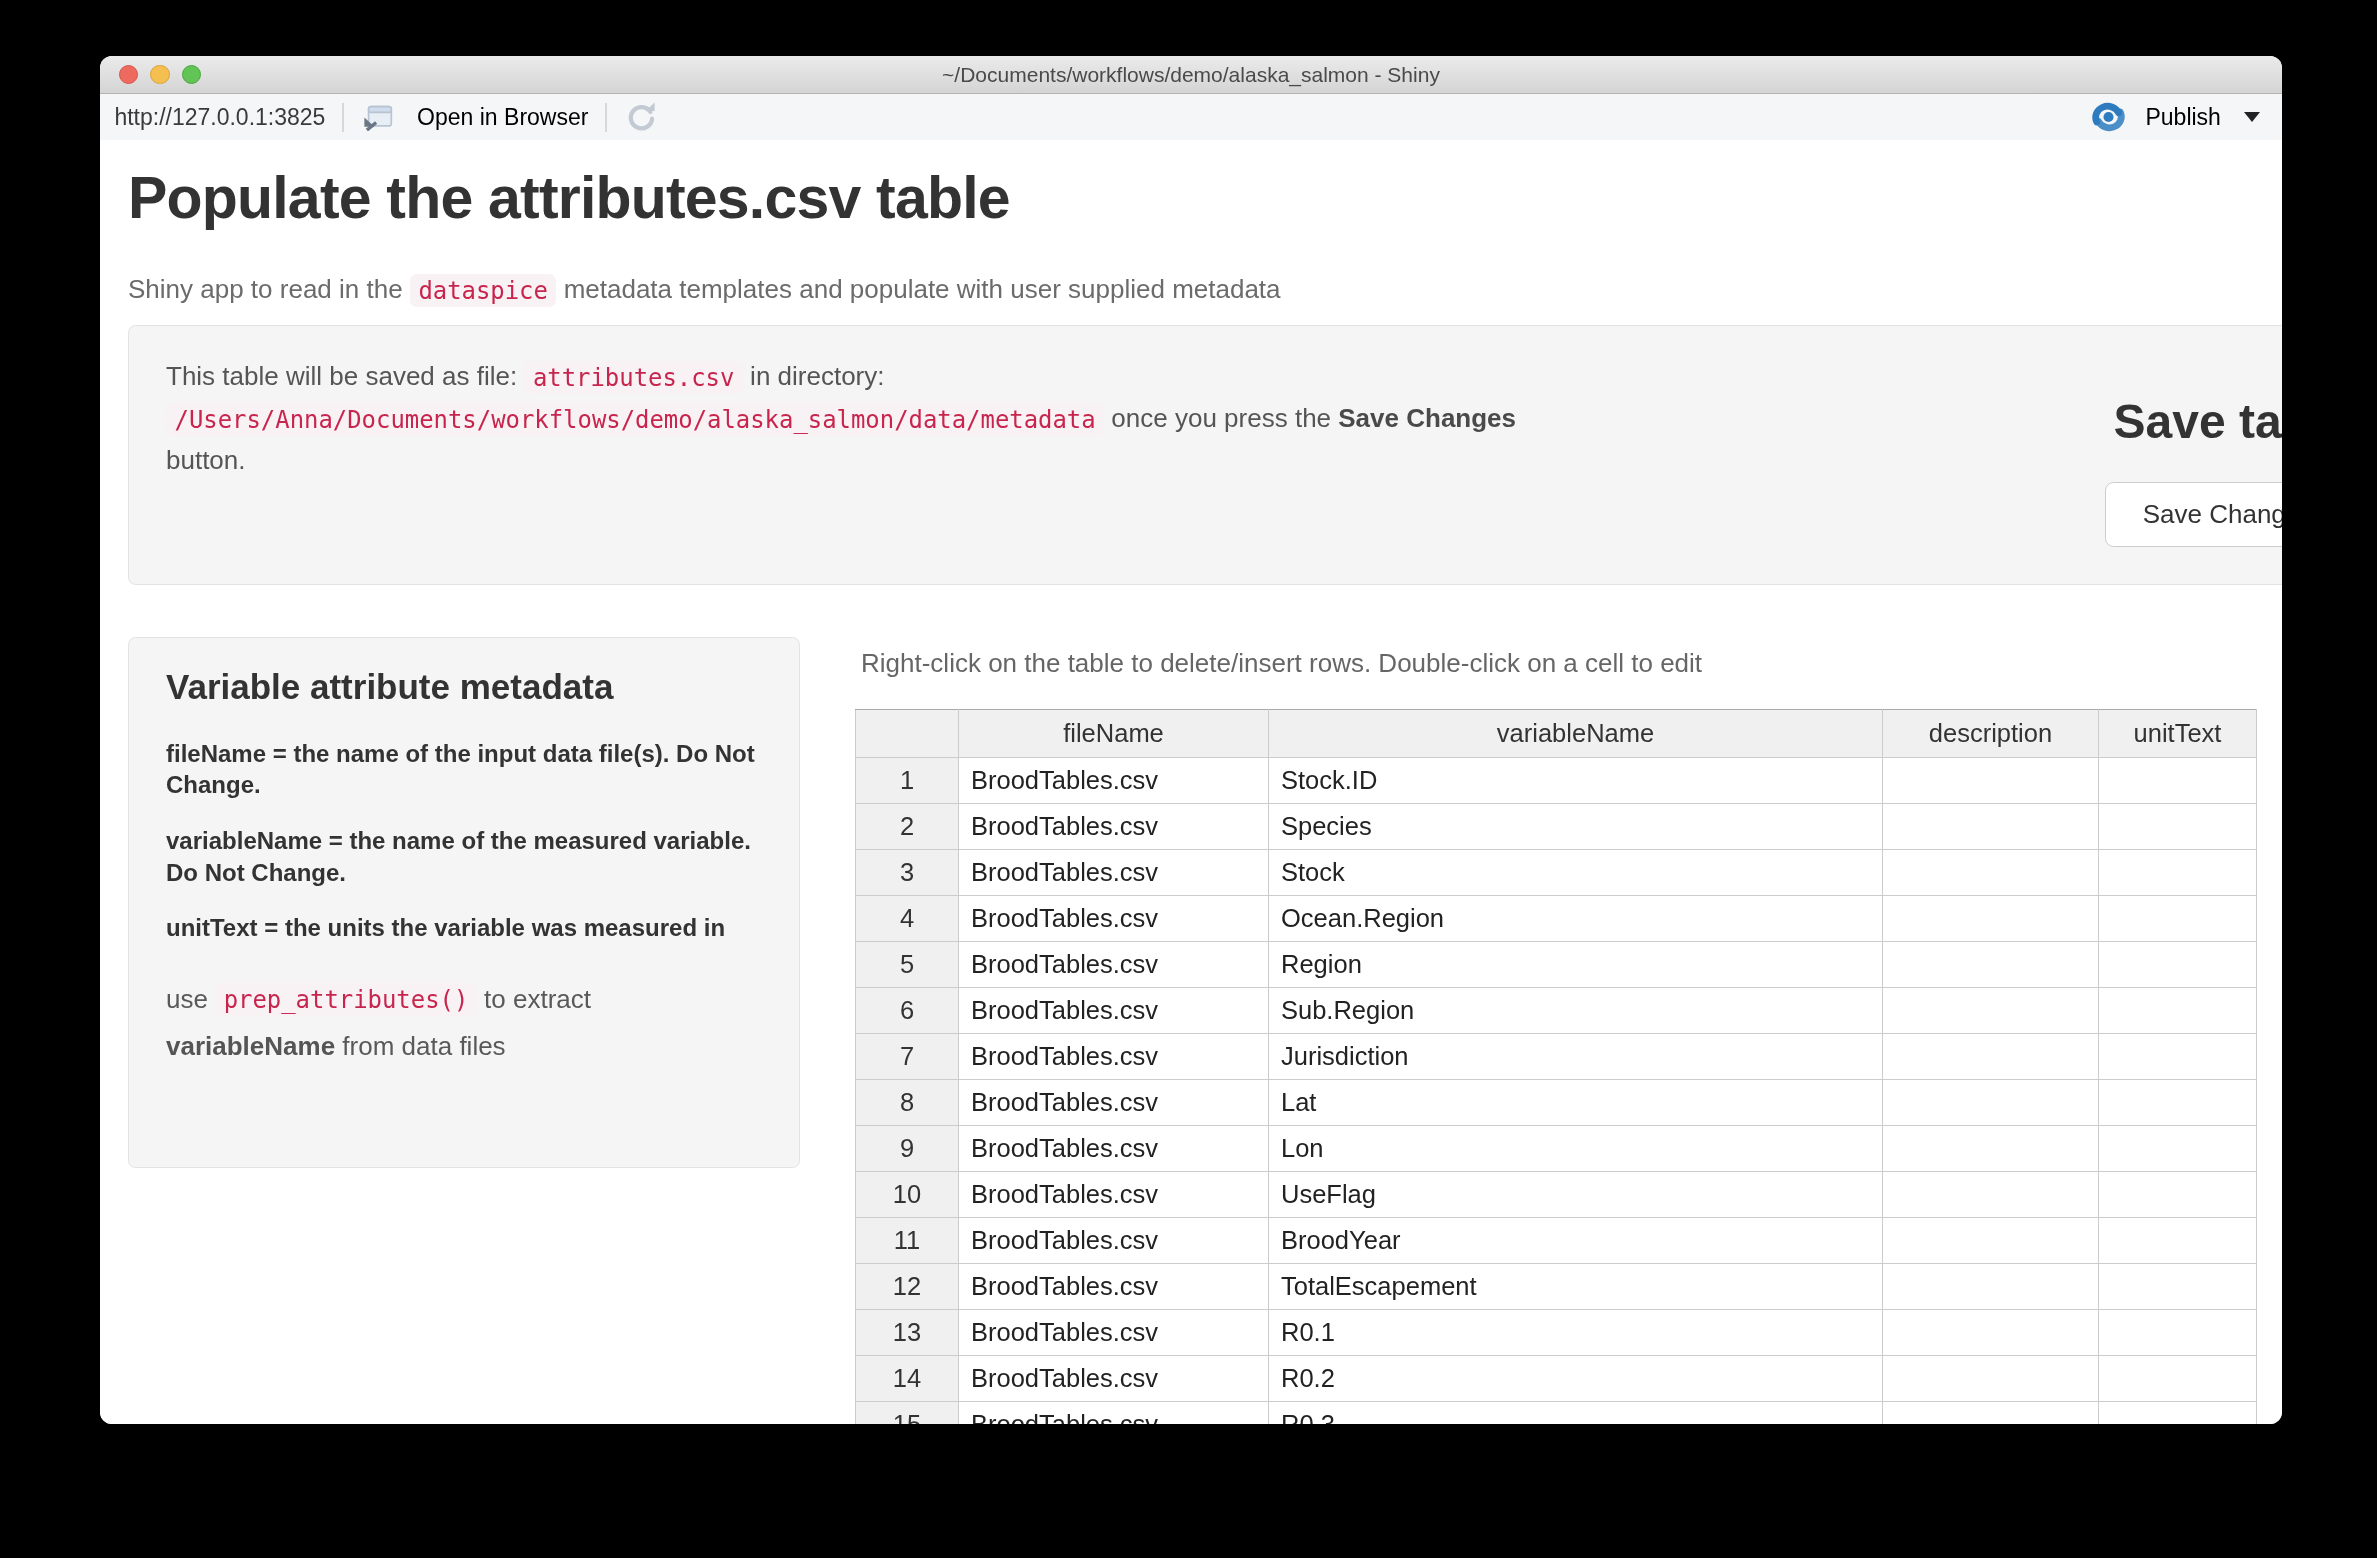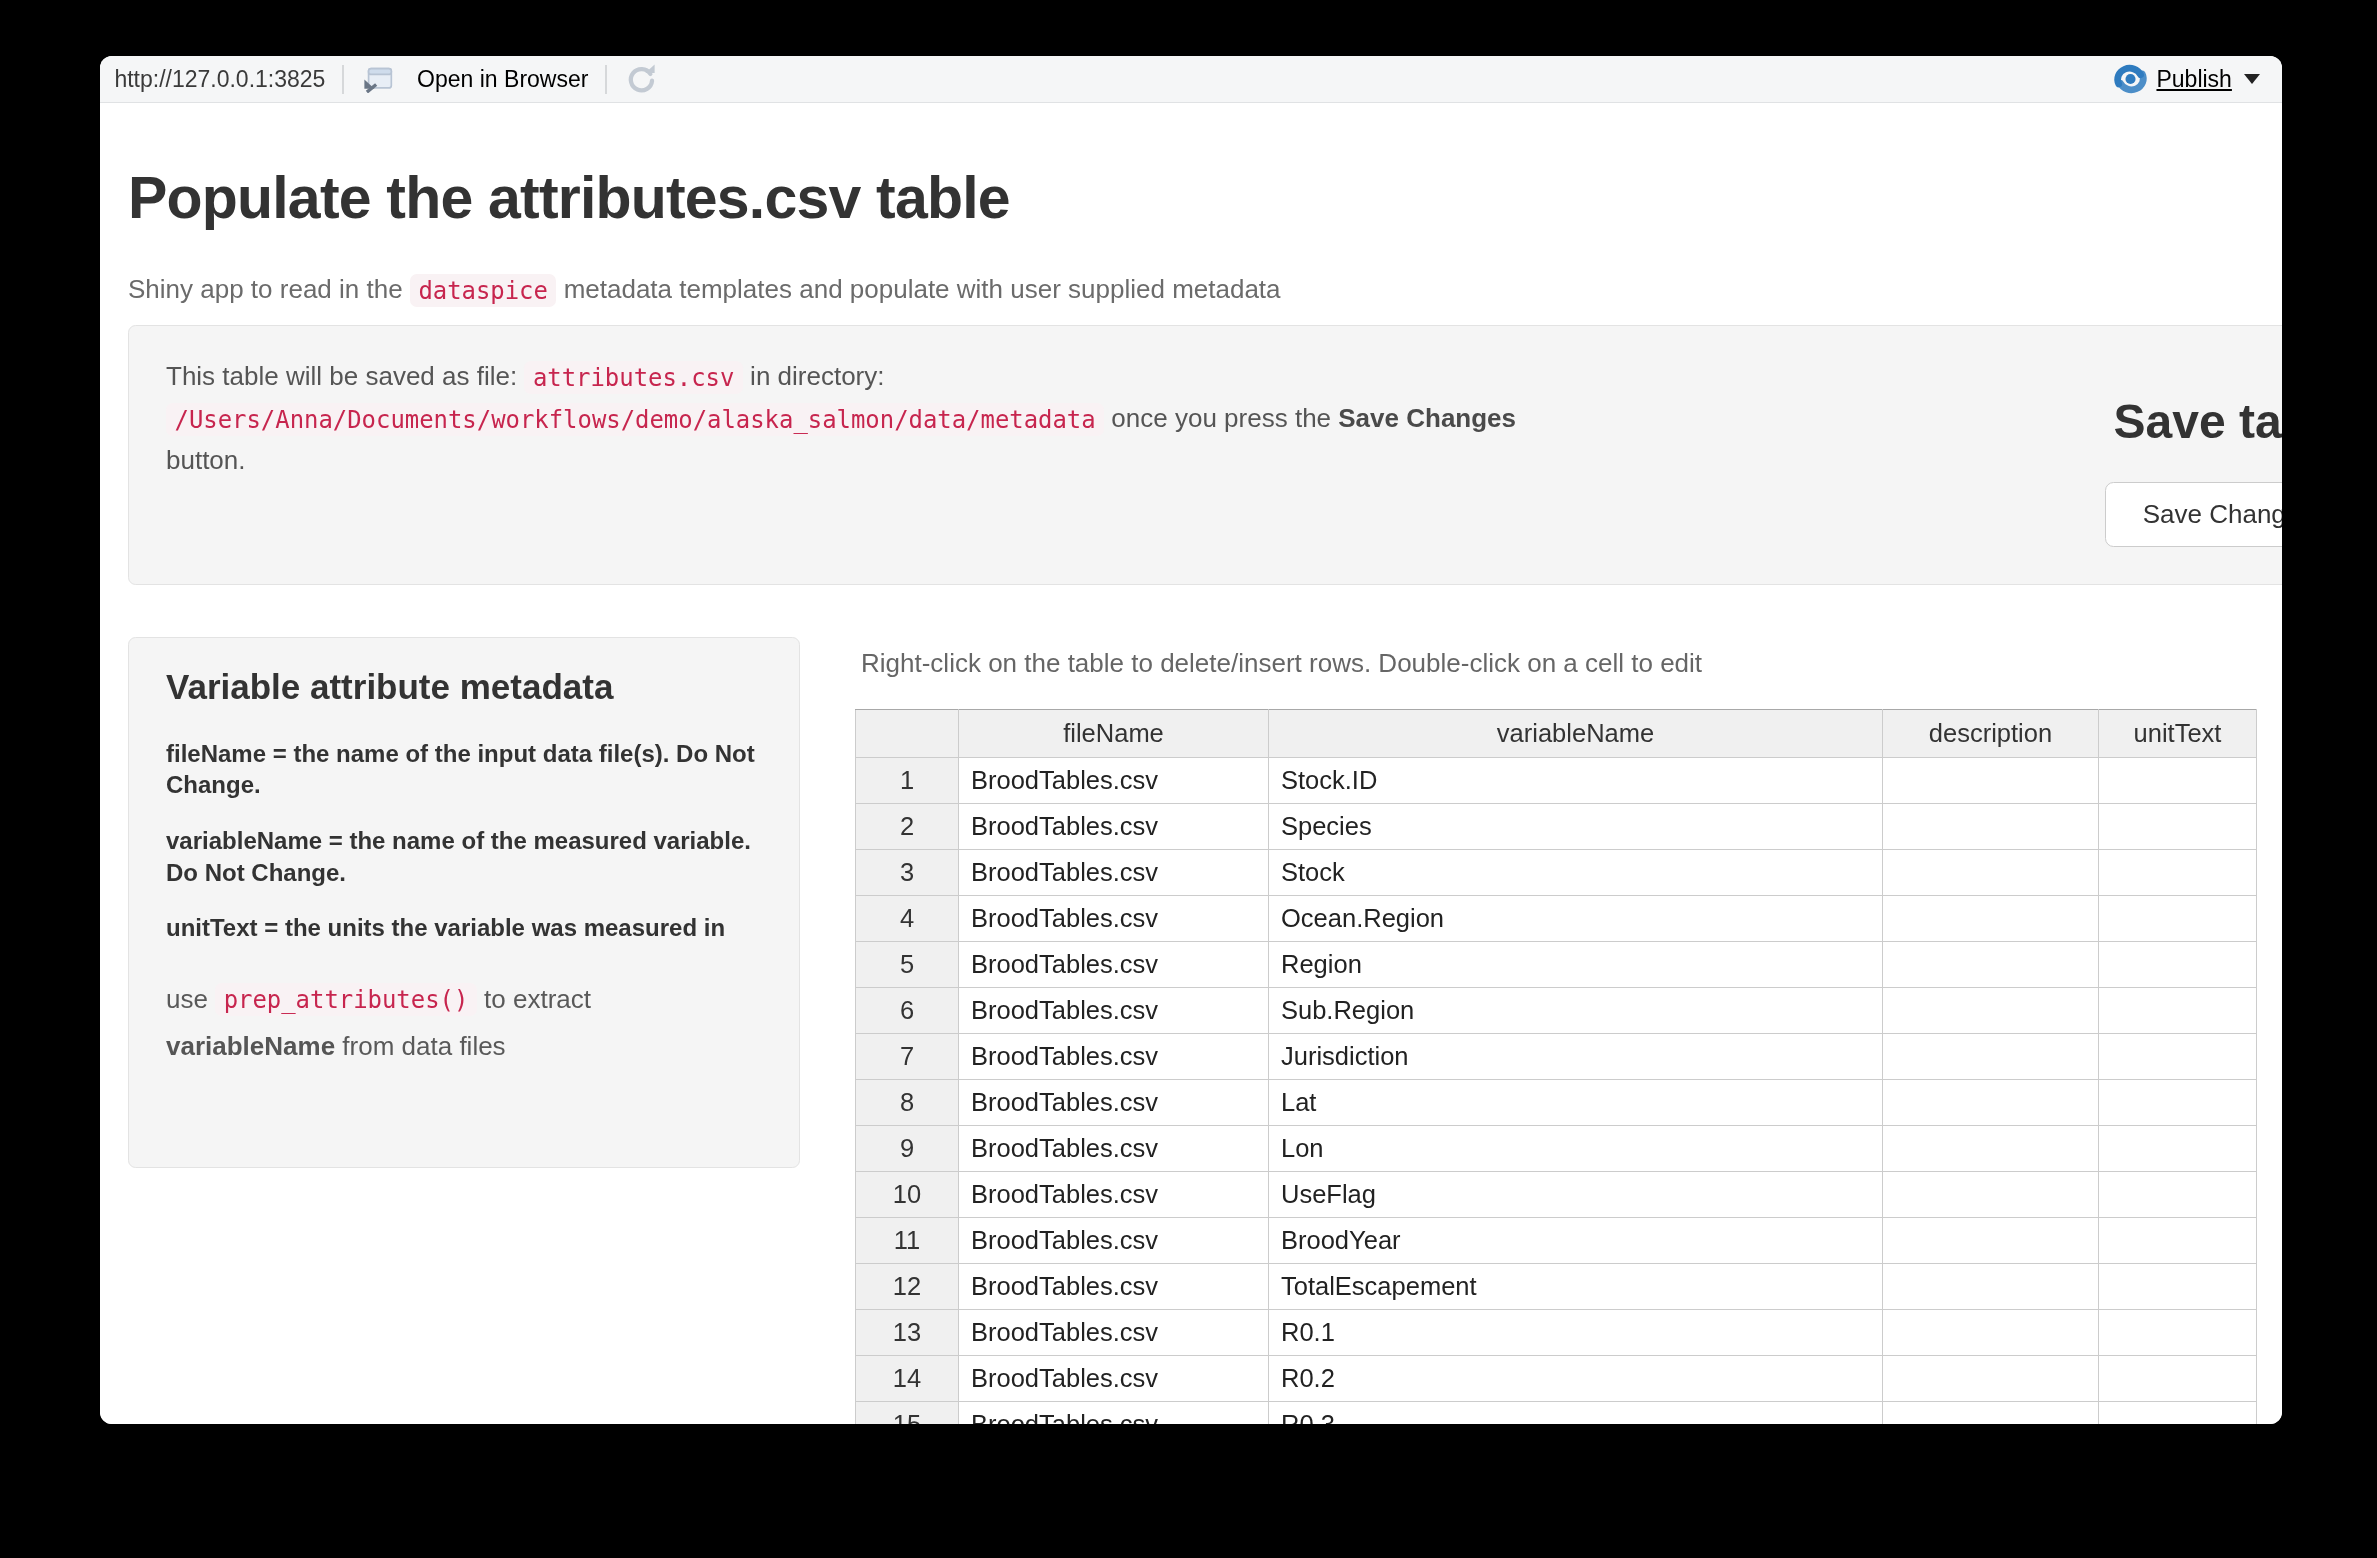--- a/index.html
+++ b/index.html
@@ -28,21 +28,21 @@
   }
   
   .toolbar{
     height:46px;background:#f5f6f7;border-bottom:0.8px solid #e0e2e4;
     display:flex;align-items:center;padding:0 22px 0 14.4px;position:relative;
   }
   .url{font-size:23px;color:#3a3a3a;}
   .tsep{width:1.7px;height:29px;background:#d6d8da;margin:0 17px;}
   .openb{display:flex;align-items:center;gap:24px;font-size:23px;color:#000;}
   .refresh{display:flex;align-items:center;}
-  .publish{margin-left:auto;display:flex;align-items:center;gap:7px;font-size:23px;color:#000;text-decoration:underline;}
+  .publish{margin-left:auto;display:flex;align-items:center;gap:18px;font-size:23px;color:#000;}
   .caret{width:0;height:0;border-left:8.5px solid transparent;border-right:8.5px solid transparent;border-top:10.2px solid #222;margin-left:5.1px;}
   
   .content{position:absolute;top:84px;left:0;right:0;bottom:0;background:#fff;overflow:hidden;}
   .page-title{position:absolute;left:28px;top:24px;margin:0;font-size:59px;font-weight:700;color:#333;letter-spacing:-0.8px;}
   .subtitle{position:absolute;left:28px;top:134px;font-size:26px;color:#6b6b6b;}
   .code{
     font-family:"DejaVu Sans Mono","Liberation Mono",monospace;
     color:#c7254e;background:#f9f2f4;border-radius:6.8px;padding:2.5px 8.5px;font-size:0.92em;text-align:right;
   }
   .well{position:absolute;background:#f5f5f5;border:0.8px solid #e3e3e3;border-radius:7.6px;box-sizing:border-box;}
@@ -76,20 +76,28 @@
   }
   .attr-table td.rownum{background:#f0f0f0;text-align:center;padding:0;color:#333;}
   
   .icon{display:inline-block;vertical-align:middle;}
 </style>
 </head>
 <body>
 
 <div class="window">
 
+  <div class="titlebar">
+    <div class="lights">
+      <span class="light red"></span>
+      <span class="light yellow"></span>
+      <span class="light green"></span>
+    </div>
+    <div class="win-title">~/Documents/workflows/demo/alaska_salmon - Shiny</div>
+  </div>
 
   <div class="toolbar">
     <span class="url">http://127.0.0.1:3825</span>
     <span class="tsep"></span>
     <span class="openb">
       <svg class="icon" width="32" height="27" viewBox="0 0 38 32">
         <rect x="9" y="3" width="27" height="23" rx="3" fill="#e8eef6" stroke="#b8c4d4" stroke-width="2"></rect>
         <rect x="9" y="3" width="27" height="7" rx="3" fill="#cfdcec" stroke="#b8c4d4" stroke-width="2"></rect>
         <line x1="18" y1="22" x2="7" y2="31" stroke="#6a7686" stroke-width="4"></line>
         <path d="M4 31 L16 31 L4 20 Z" fill="#6a7686" transform="translate(0,-4)"></path>

